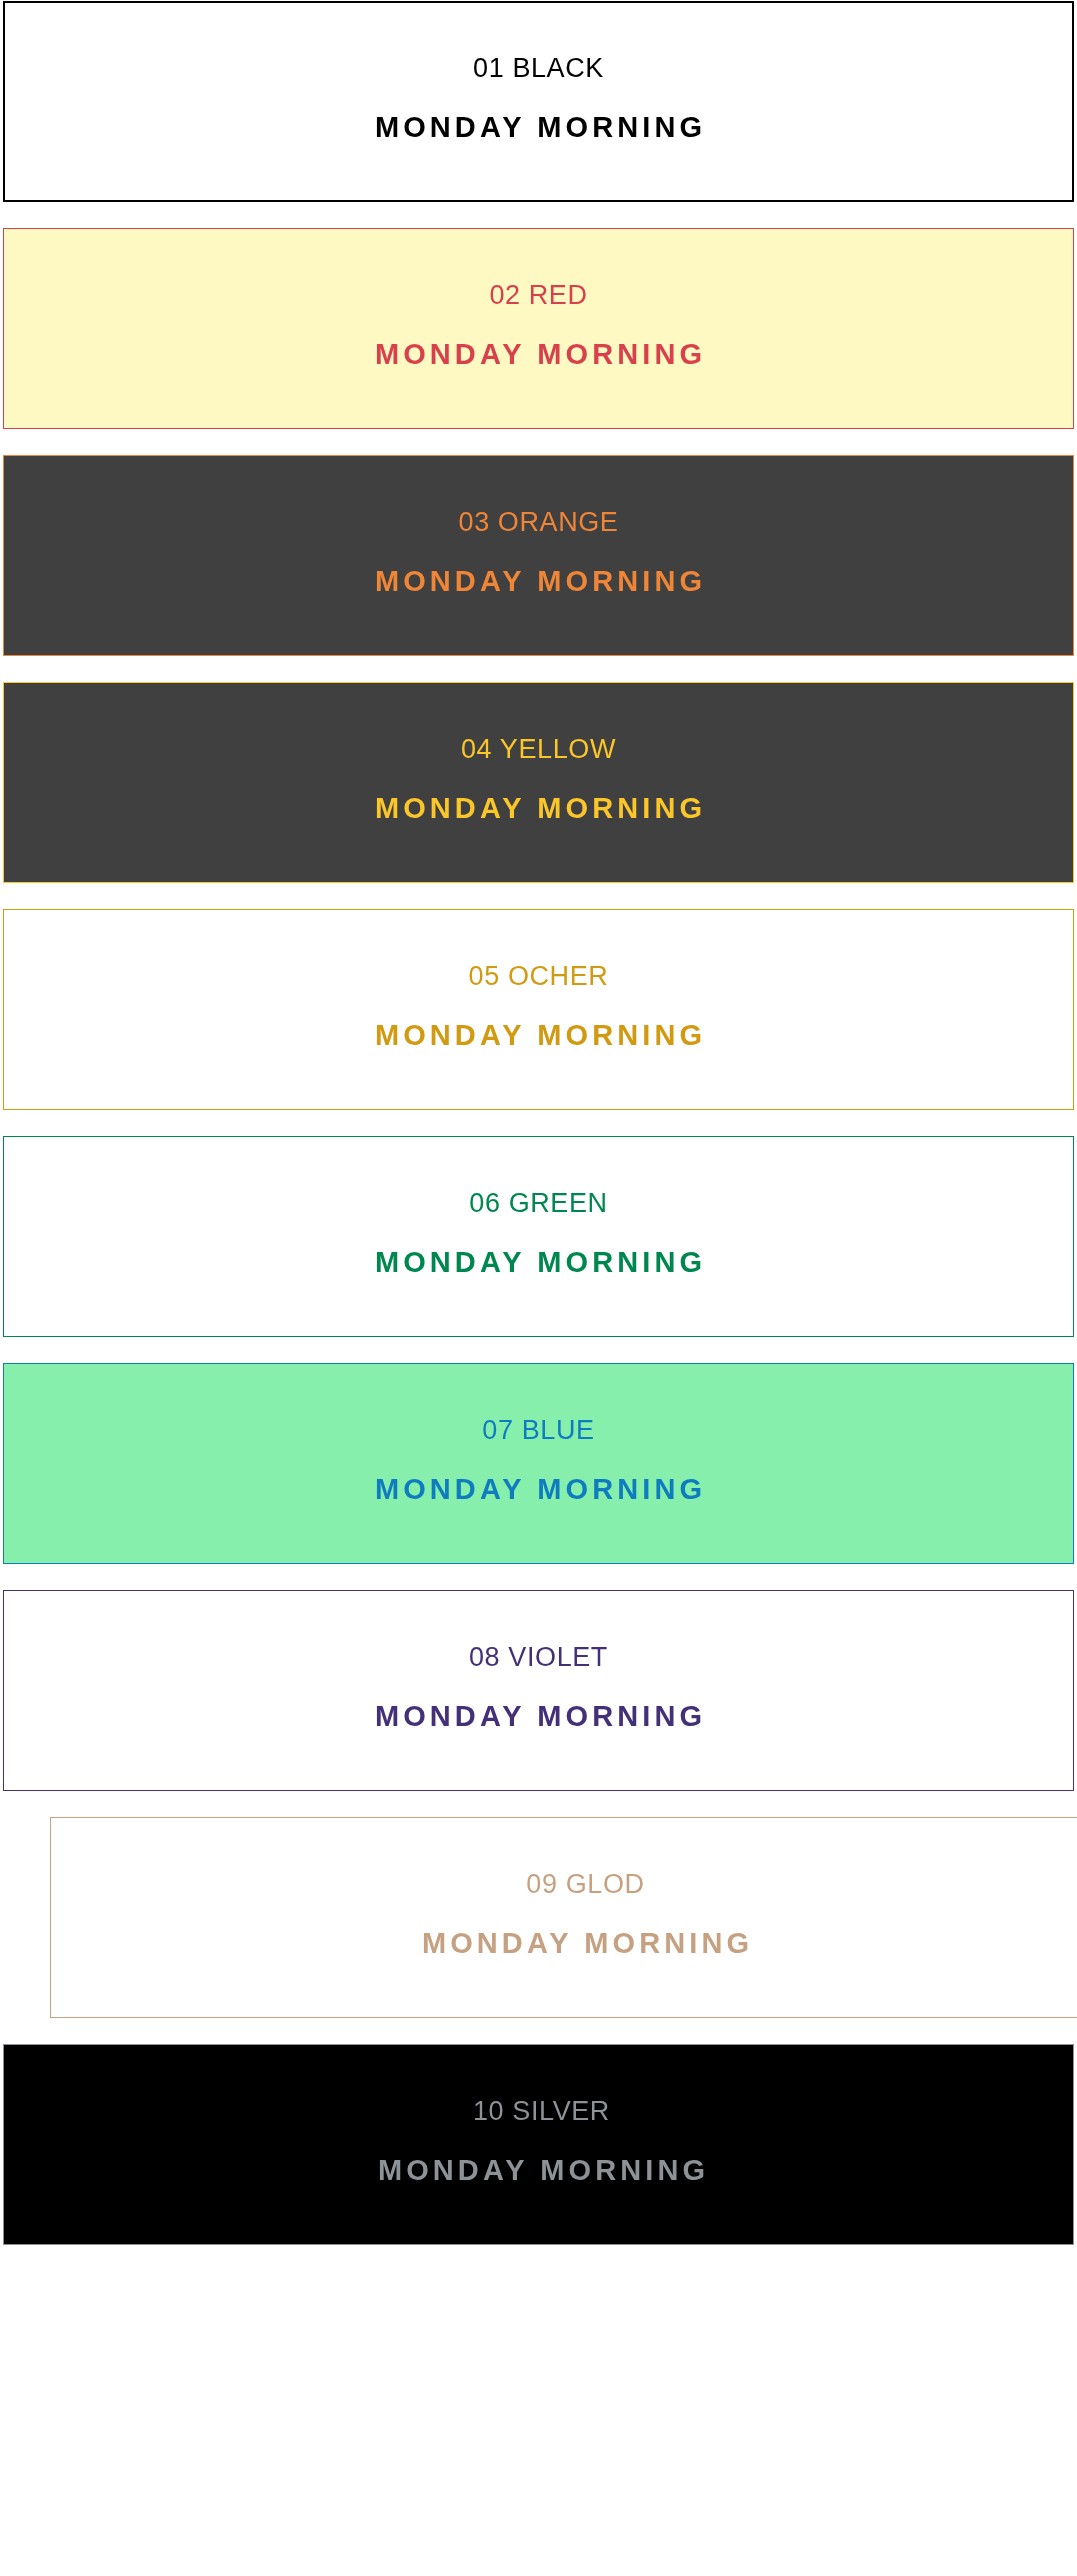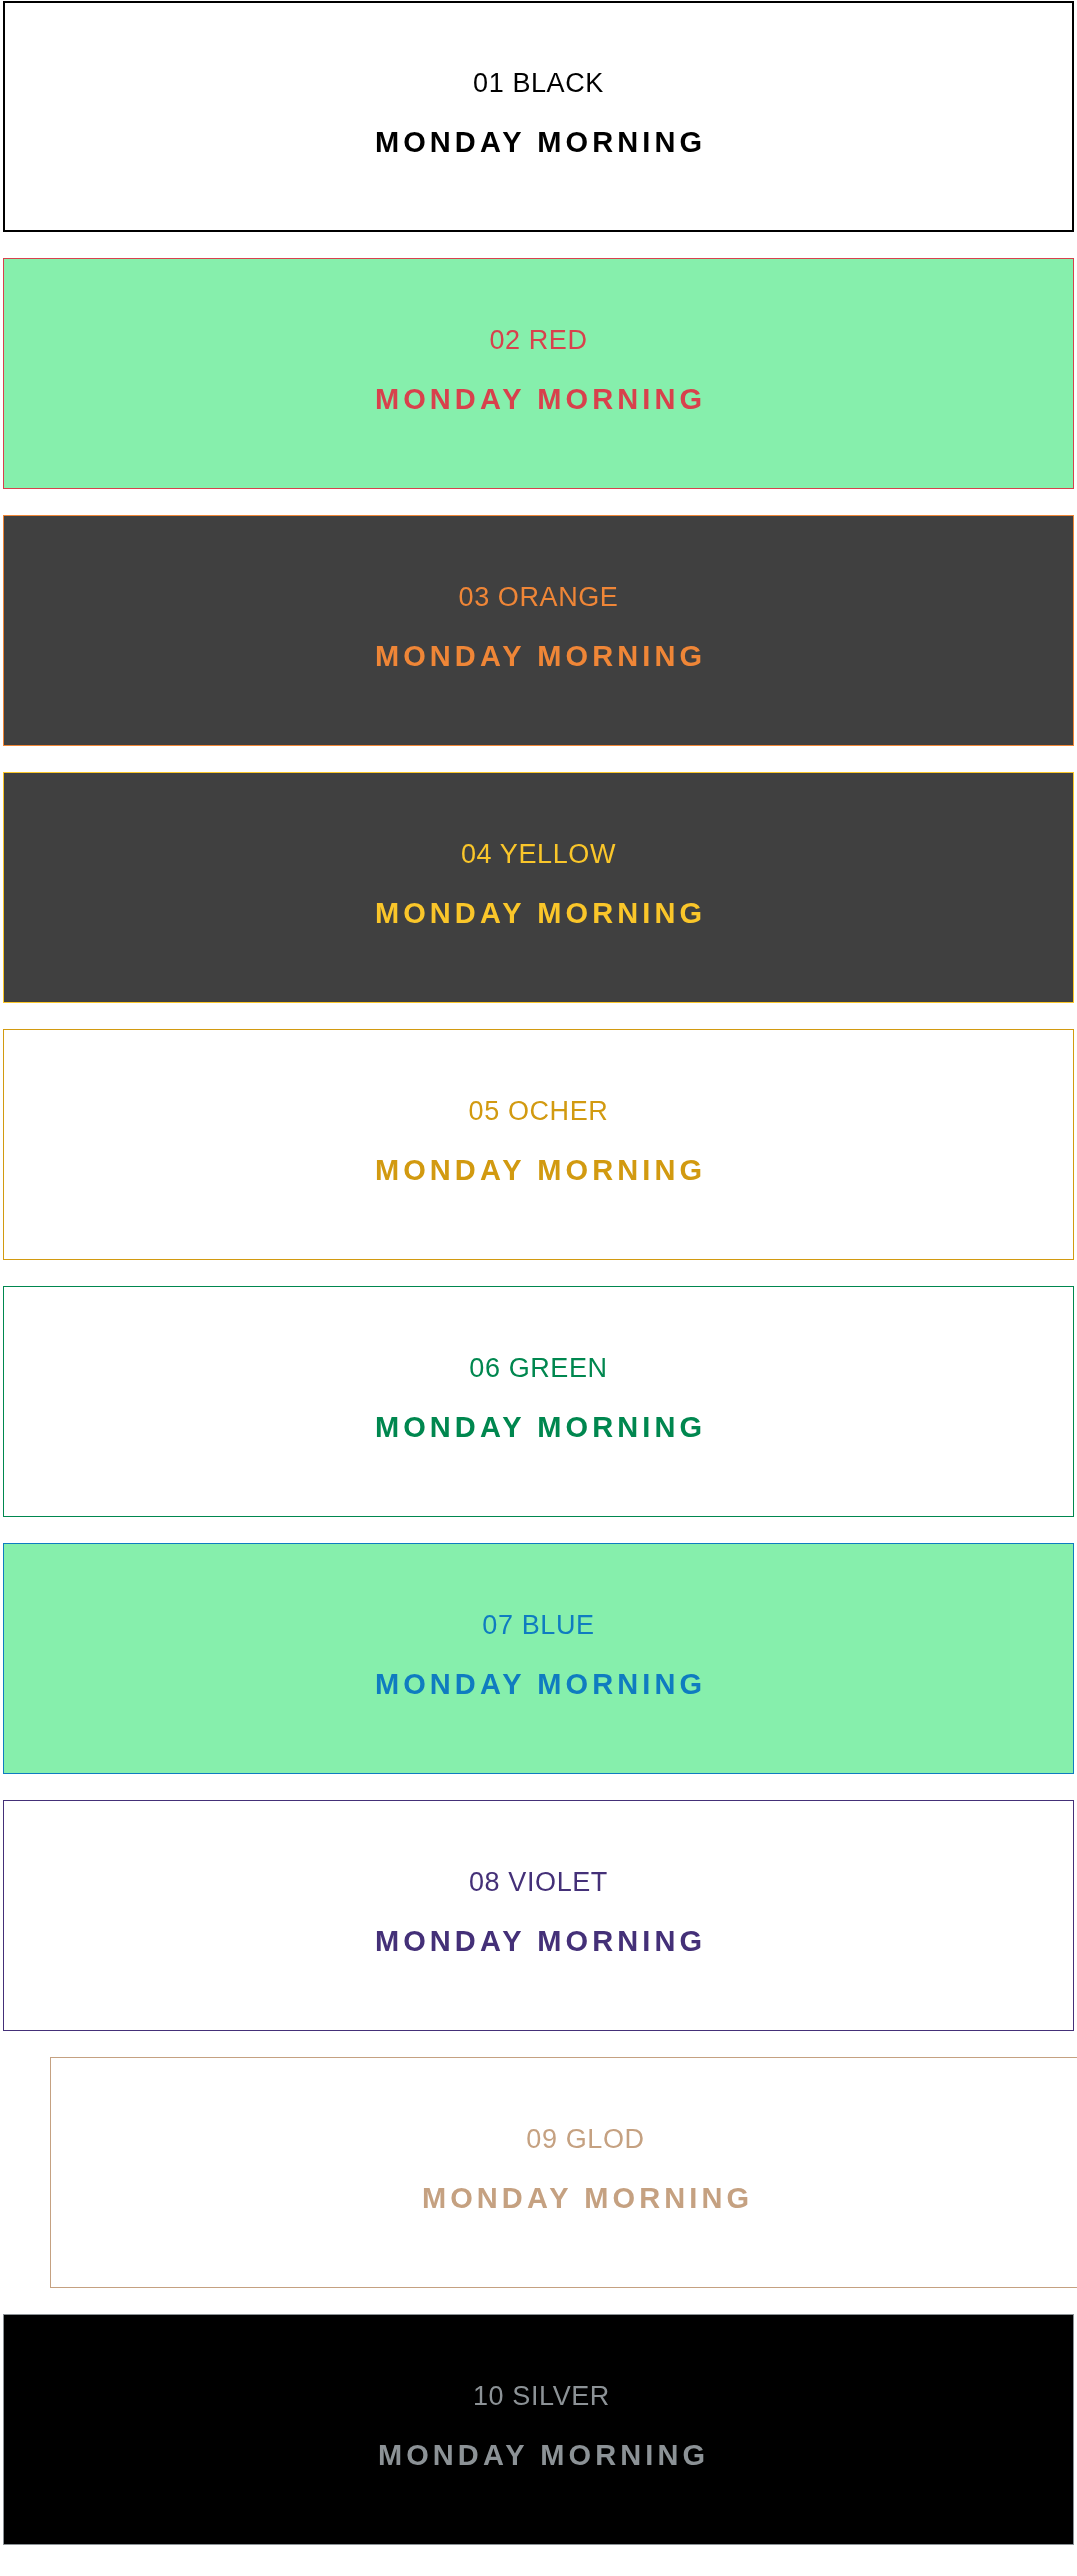--- a/index.html
+++ b/index.html
@@ -18,21 +18,21 @@
     width: 1077px;
     box-sizing: border-box;
     padding: 1.3px 2.7px 0 2.7px;
     display: flex;
     flex-direction: column;
     gap: 26px;
   }
 
   .swatch-card {
     box-sizing: border-box;
-    height: 231px;
+    height: 201px;
     width: 100%;
     border: 0.7px solid #000000;
     background: #ffffff;
     display: flex;
     flex-direction: column;
     align-items: center;
     justify-content: center;
     position: relative;
   }
 
@@ -71,21 +71,21 @@
 </head>
 <body>
 
 <div class="swatch-list" id="swatch-list">
     <div class="swatch-card weight-heavy" style="border-color: rgb(0, 0, 0); background: rgb(255, 255, 255); color: rgb(0, 0, 0);">
       <div class="swatch-inner">
         <div class="swatch-name">01 BLACK</div>
         <div class="swatch-phrase">MONDAY MORNING</div>
       </div>
     </div>
-    <div class="swatch-card" style="border-color: rgb(216, 65, 76); background: #86efac; color: rgb(216, 65, 76);">
+    <div class="swatch-card" style="border-color: rgb(216, 65, 76); background: #fef9c3; color: rgb(216, 65, 76);">
       <div class="swatch-inner">
         <div class="swatch-name">02 RED</div>
         <div class="swatch-phrase">MONDAY MORNING</div>
       </div>
     </div>
     <div class="swatch-card" style="border-color: rgb(239, 134, 55); background: #404040; color: rgb(239, 134, 55);">
       <div class="swatch-inner">
         <div class="swatch-name">03 ORANGE</div>
         <div class="swatch-phrase">MONDAY MORNING</div>
       </div>

